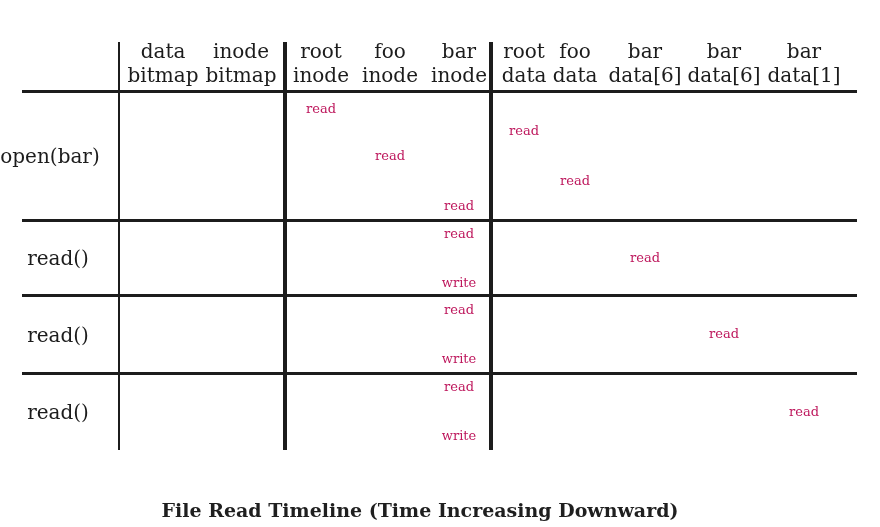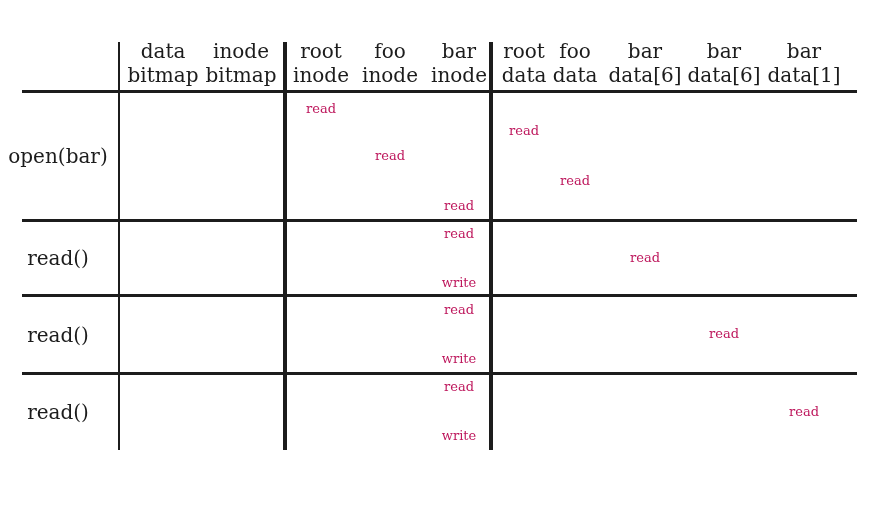--- a/index.html
+++ b/index.html
@@ -101,33 +101,34 @@
         <div>data[6]</div>
       </div>
       <div class="colhead" style="left: 724px; top: 15px;">
         <div>bar</div>
         <div>data[6]</div>
       </div>
       <div class="colhead" style="left: 804px; top: 15px;">
         <div>bar</div>
         <div>data[1]</div>
       </div>
-      <div class="rowlabel" style="left: 58px; top: 131.5px;">open(bar)</div>
+      <div class="rowlabel" style="left: 50px; top: 131.5px;">open(bar)</div>
       <div class="event" style="left: 321px; top: 84px;">read</div>
       <div class="event" style="left: 524px; top: 106px;">read</div>
       <div class="event" style="left: 390px; top: 131px;">read</div>
       <div class="event" style="left: 575px; top: 156px;">read</div>
       <div class="event" style="left: 459px; top: 181px;">read</div>
       <div class="rowlabel" style="left: 58px; top: 234px;">read()</div>
       <div class="event" style="left: 459px; top: 209px;">read</div>
       <div class="event" style="left: 645px; top: 233px;">read</div>
       <div class="event" style="left: 459px; top: 258px;">write</div>
       <div class="rowlabel" style="left: 58px; top: 310.5px;">read()</div>
       <div class="event" style="left: 459px; top: 285px;">read</div>
       <div class="event" style="left: 724px; top: 309px;">read</div>
       <div class="event" style="left: 459px; top: 334px;">write</div>
       <div class="rowlabel" style="left: 58px; top: 388px;">read()</div>
       <div class="event" style="left: 459px; top: 362px;">read</div>
       <div class="event" style="left: 804px; top: 387px;">read</div>
       <div class="event" style="left: 459px; top: 411px;">write</div>
     </div>
+  <div id="caption">File Read Timeline (Time Increasing Downward)</div>
   <div id="artifact" style="background: rgb(247, 247, 247);"></div>
 </div>
 
 </body></html>

